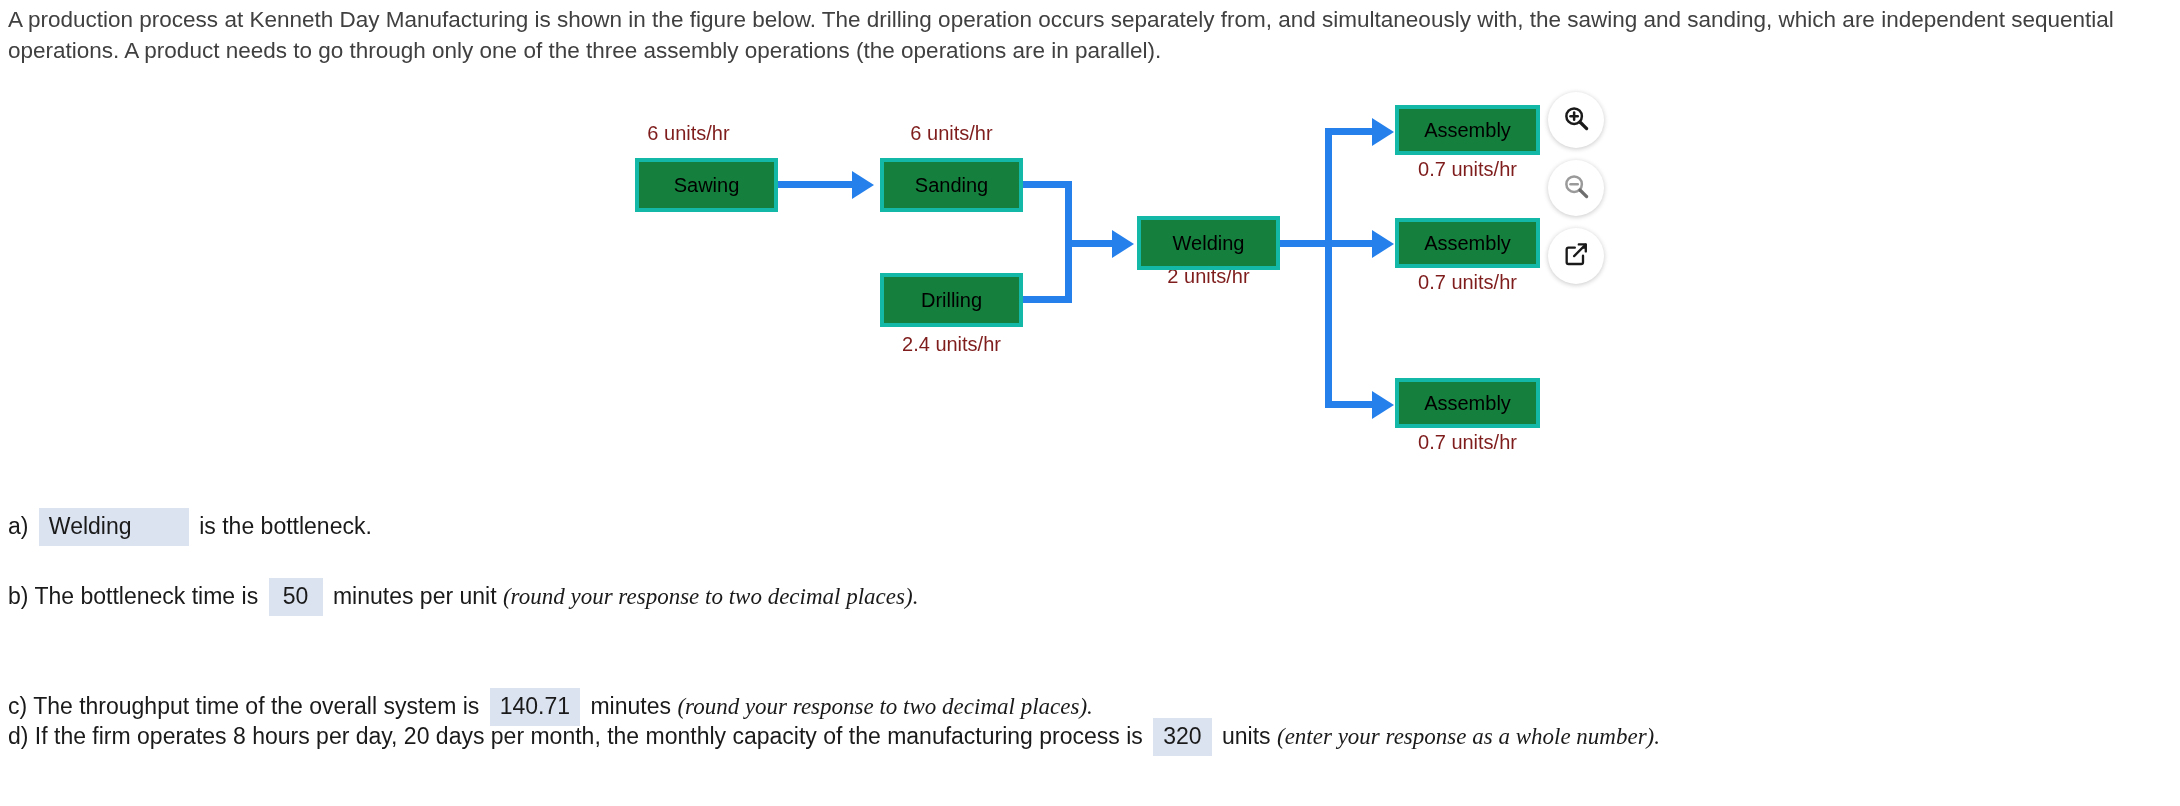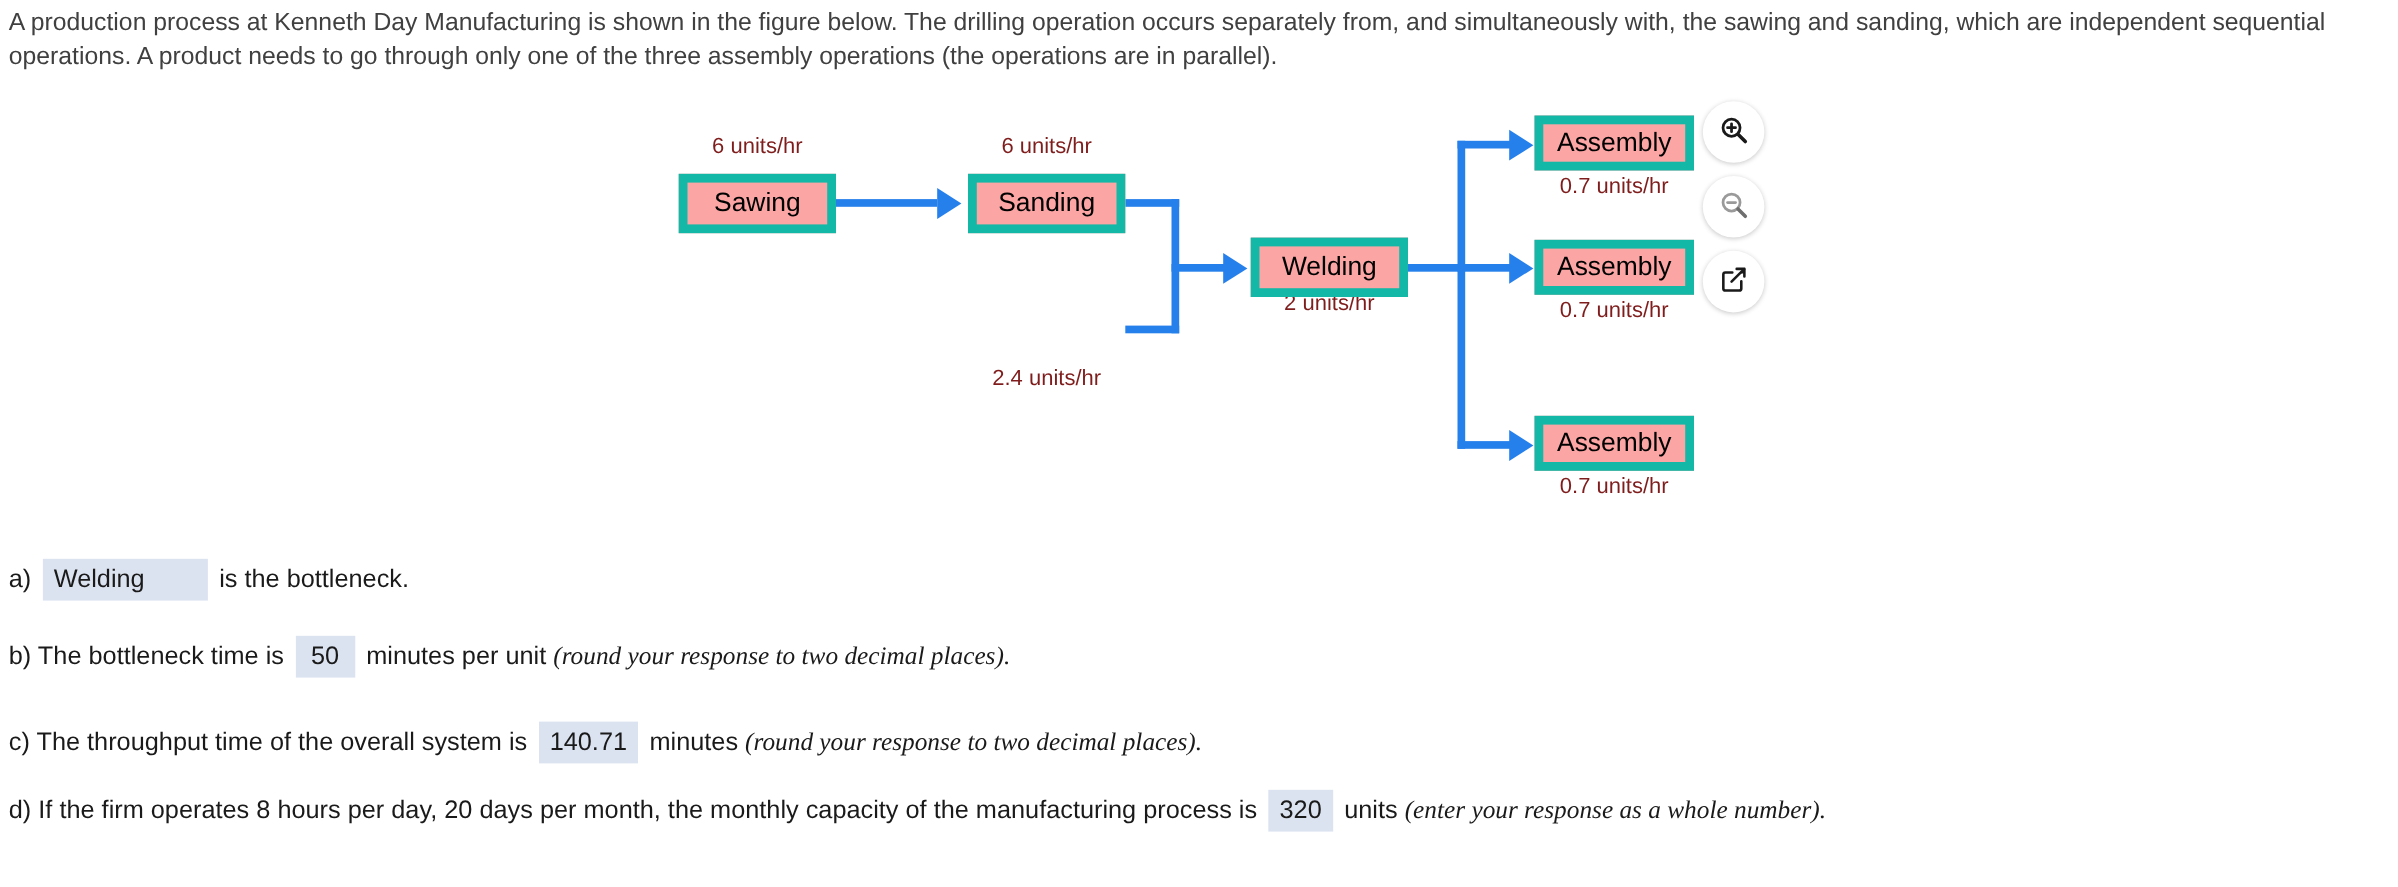--- a/index.html
+++ b/index.html
@@ -33,26 +33,26 @@
     position: absolute;
     left: 0;
     top: 70px;
     width: 2180px;
     height: 400px;
   }
 
   .proc-box {
     position: absolute;
     box-sizing: border-box;
-    border: 8px solid #14b8a6;
-    background: #fca5a5;
+    border: 4px solid #14b8a6;
+    background: #15803d;
     display: flex;
     align-items: center;
     justify-content: center;
-    font-size: 24px;
+    font-size: 20px;
     color: #000000;
     z-index: 5;
     white-space: nowrap;
   }
 
   .rate-label {
     position: absolute;
     font-size: 20px;
     color: #7f1d1d;
     white-space: nowrap;
@@ -108,21 +108,21 @@
   .ans-line {
     position: absolute;
     left: 8px;
     font-size: 23px;
     line-height: 30px;
     color: #1a1a1a;
     white-space: nowrap;
   }
   #line-a { top: 508px; }
   #line-b { top: 578px; }
-  #line-c { top: 656px; }
+  #line-c { top: 688px; }
   #line-d { top: 718px; }
 
   .ansfield {
     display: inline-block;
     background: #DCE3F0;
     padding: 3px 10px 5px 10px;
     margin: 0 4px;
     min-width: 34px;
     text-align: center;
     vertical-align: baseline;
@@ -136,27 +136,28 @@
 <body>
 
 <div id="intro">A production process at Kenneth Day Manufacturing is shown in the figure below. The drilling operation occurs separately from, and simultaneously with, the sawing and sanding, which are independent sequential operations. A product needs to go through only one of the three assembly operations (the operations are in parallel).</div>
 
 <div id="figure">
 
   <div class="rate-label" style="left:617px; top:52px; width:143px;">6 units/hr</div>
 
   <div class="rate-label" style="left:880px; top:52px; width:143px;">6 units/hr</div>
 
-  <div class="proc-box" style="left:617px; top:88px; width:143px; height:54px;">Sawing</div>
+  <div class="proc-box" style="left:635px; top:88px; width:143px; height:54px;">Sawing</div>
 
   <div class="hline" style="left:760px; top:111px; width:92px;"></div>
   <div class="arrowhead" style="left:852px; top:101px;"></div>
 
   <div class="proc-box" style="left:880px; top:88px; width:143px; height:54px;">Sanding</div>
 
+  <div class="proc-box" style="left:880px; top:203px; width:143px; height:54px;">Drilling</div>
   <div class="rate-label" style="left:860px; top:263px; width:183px;">2.4 units/hr</div>
 
   <div class="hline" style="left:1023px; top:111px; width:49px;"></div>
   <div class="hline" style="left:1023px; top:226px; width:49px;"></div>
   <div class="vline" style="left:1065px; top:111px; height:122px;"></div>
   <div class="hline" style="left:1065px; top:170px; width:60px;"></div>
   <div class="arrowhead" style="left:1112px; top:160px;"></div>
 
   <div class="proc-box" style="left:1137px; top:146px; width:143px; height:54px;">Welding</div>
   <div class="rate-label" style="left:1117px; top:195px; width:183px;">2 units/hr</div>

